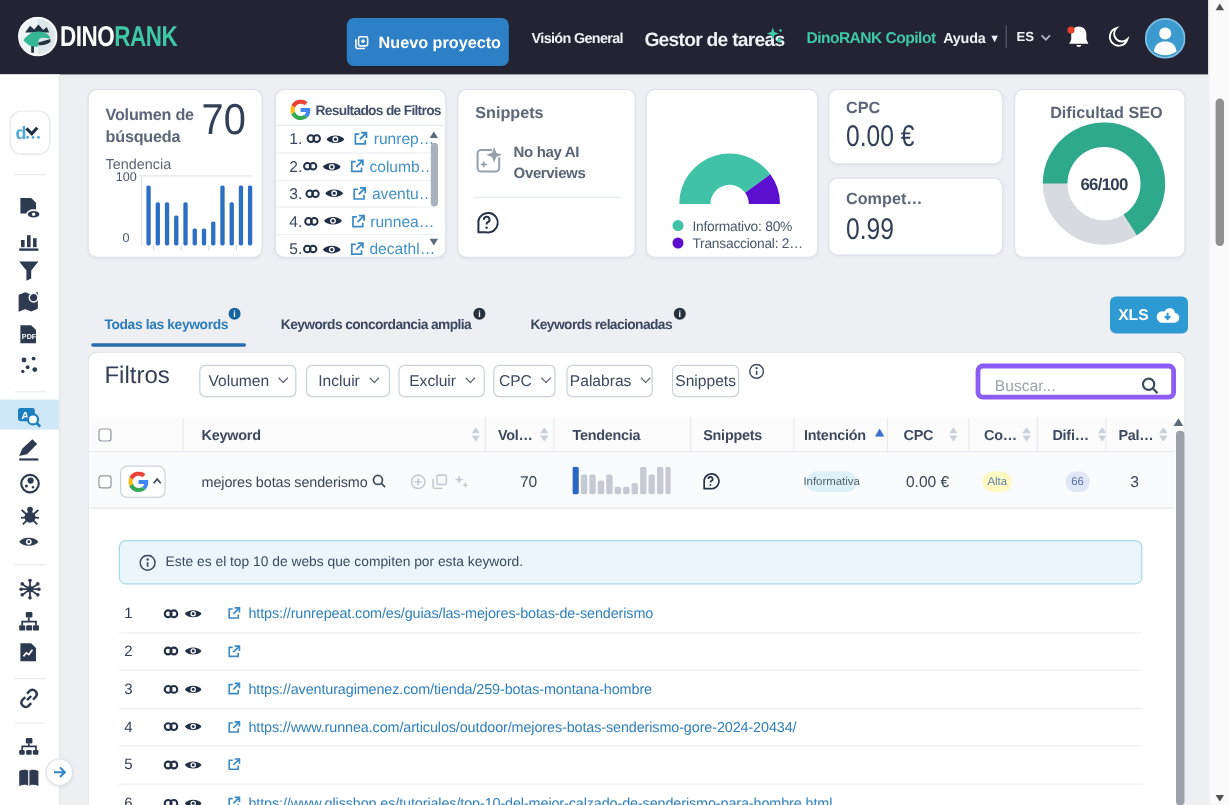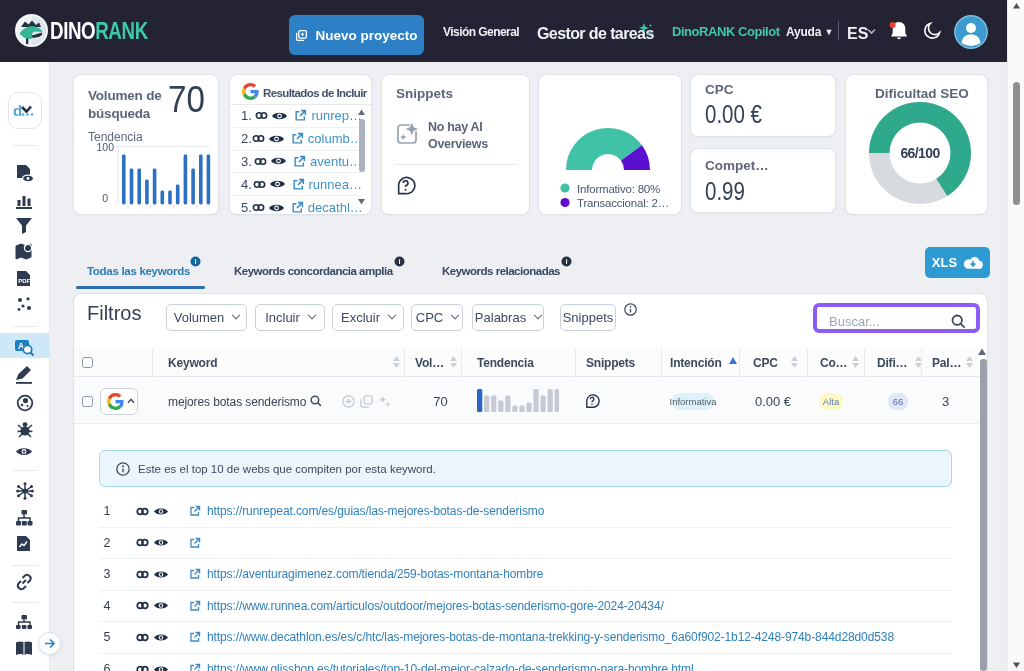--- a/index.html
+++ b/index.html
@@ -53,21 +53,21 @@
   <div class="abs" style="left:443px;top:25px;font-size:12px;font-weight:700;letter-spacing:-.55px;color:#eef1f4;">Visión General</div>
   <div class="abs" style="left:537px;top:25px;font-size:16px;font-weight:700;letter-spacing:-.6px;color:#eef1f4;">Gestor de tareas</div>
   <svg class="abs" style="left:638px;top:22px" width="16" height="16" viewBox="0 0 16 16" fill="#3ec8a6">
       <path d="M6 1 L7.3 4.7 L11 6 L7.3 7.3 L6 11 L4.7 7.3 L1 6 L4.7 4.7 Z"></path>
       <path d="M11.5 8.5 L12.3 10.7 L14.5 11.5 L12.3 12.3 L11.5 14.5 L10.7 12.3 L8.5 11.5 L10.7 10.7 Z"></path>
       <circle cx="12.5" cy="3.5" r="1.1"></circle>
     </svg>
   <div class="abs" style="left:672px;top:24px;font-size:13px;font-weight:800;letter-spacing:-.45px;color:#3ec8a6;">DinoRANK Copilot</div>
   <div class="abs" style="left:786px;top:25px;font-size:12px;font-weight:700;letter-spacing:-.2px;color:#eef1f4;">Ayuda <span style="font-size:9px;position:relative;top:-1px;">▼</span></div>
   <div class="abs" style="left:838px;top:21px;width:1px;height:19px;background:#555871;"></div>
-  <div class="abs" style="left:847px;top:25px;font-size:16px;font-weight:700;color:#eef1f4;text-align:right;">ES</div>
+  <div class="abs" style="left:847px;top:25px;font-size:11px;font-weight:700;color:#eef1f4;text-align:right;">ES</div>
   <svg class="abs" style="left:867px;top:28px" width="9" height="7" viewBox="0 0 9 7" fill="none" stroke="#aeb2c4" stroke-width="1.6">
       <path d="M1 1.5 L4.5 5 L8 1.5"></path>
     </svg>
 
   <svg class="abs" style="left:888px;top:20px" width="22" height="23" viewBox="0 0 22 23">
     <path d="M11 2 C7 2 4.7 5 4.7 8.5 L4.7 13 L3 16.5 L19 16.5 L17.3 13 L17.3 8.5 C17.3 5 15 2 11 2 Z" fill="#fff"></path>
     <path d="M8.8 17.5 a2.3 2.3 0 0 0 4.4 0 Z" fill="#fff"></path>
     <circle cx="4.5" cy="5" r="3" fill="#e8402a"></circle>
   </svg>
 
@@ -258,21 +258,21 @@
   </svg>
 </div>
 
 <div class="card" style="left:229px;top:74px;width:143px;height:141px;">
   <svg class="abs" style="left:12px;top:8px" width="17" height="17" viewBox="0 0 48 48">
       <path fill="#EA4335" d="M24 9.5c3.54 0 6.71 1.22 9.21 3.6l6.85-6.85C35.9 2.38 30.47 0 24 0 14.62 0 6.51 5.38 2.56 13.22l7.98 6.19C12.43 13.72 17.74 9.5 24 9.5z"></path>
       <path fill="#4285F4" d="M46.98 24.55c0-1.57-.15-3.09-.38-4.55H24v9.02h12.94c-.58 2.96-2.26 5.48-4.78 7.18l7.73 6c4.51-4.18 7.09-10.36 7.09-17.65z"></path>
       <path fill="#FBBC05" d="M10.53 28.59c-.48-1.45-.76-2.99-.76-4.59s.27-3.14.76-4.59l-7.98-6.19C.92 16.46 0 20.12 0 24c0 3.88.92 7.54 2.56 10.78l7.97-6.19z"></path>
       <path fill="#34A853" d="M24 48c6.48 0 11.93-2.13 15.89-5.81l-7.73-6c-2.15 1.45-4.92 2.3-8.16 2.3-6.26 0-11.57-4.22-13.47-9.91l-7.98 6.19C6.51 42.62 14.62 48 24 48z"></path>
     </svg>
-  <div class="abs" style="left:33px;top:12px;font-size:11.5px;color:#44506a;font-weight:700;white-space:nowrap;letter-spacing:-.6px;">Resultados de Incluir</div>
+  <div class="abs" style="left:33px;top:12px;font-size:11.5px;color:#44506a;font-weight:700;white-space:nowrap;letter-spacing:-.6px;">Resultados de Filtros</div>
   <div class="abs" style="left:0;top:29px;width:141px;height:1px;background:#e7eaee;"></div>
   <div id="grows" style="position:absolute;left:0;top:30px;width:132px;overflow:hidden;">
     <div class="grow">
         <span class="gnum">1.</span>
         <svg class="gchain" width="13" height="11" viewBox="0 0 14 12" fill="none" stroke="#223047" stroke-width="1.8">
           <circle cx="4.4" cy="6" r="3"></circle>
           <circle cx="9.6" cy="6" r="3"></circle>
         </svg>
         <svg class="geye" width="15" height="12" viewBox="0 0 16 12">
           <path d="M0 6 C3 1.5 13 1.5 16 6 C13 10.5 3 10.5 0 6 Z" fill="#223047"></path>
@@ -654,21 +654,20 @@
       </svg>
       <svg class="ueye" width="14" height="11" viewBox="0 0 16 12">
         <path d="M0 6 C3 1.5 13 1.5 16 6 C13 10.5 3 10.5 0 6 Z" fill="#223047"></path>
         <circle cx="8" cy="6" r="2.6" fill="#fff"></circle>
         <circle cx="8" cy="6" r="1.4" fill="#223047"></circle>
       </svg>
       <svg class="uext" width="12" height="12" viewBox="0 0 24 24" fill="none" stroke="#3b8ac6" stroke-width="2.6">
         <path d="M10 5 H4 V20 H19 V14"></path>
         <path d="M13 3 H21 V11 M21 3 L11 13" stroke-width="2.8"></path>
       </svg>
-      <span class="ulink">https://www.decathlon.es/es/c/htc/las-mejores-botas-de-montana-trekking-y-senderismo_6a60f902-1b12-4248-974b-844d28d0d538</span>
     </div>
   <div class="urow" style="top:653.5px;border-bottom:none;">
       <span class="unum">6</span>
       <svg class="uchain" width="13" height="11" viewBox="0 0 14 12" fill="none" stroke="#223047" stroke-width="1.9">
         <circle cx="4.4" cy="6" r="3.1"></circle>
         <circle cx="9.6" cy="6" r="3.1"></circle>
       </svg>
       <svg class="ueye" width="14" height="11" viewBox="0 0 16 12">
         <path d="M0 6 C3 1.5 13 1.5 16 6 C13 10.5 3 10.5 0 6 Z" fill="#223047"></path>
         <circle cx="8" cy="6" r="2.6" fill="#fff"></circle>

